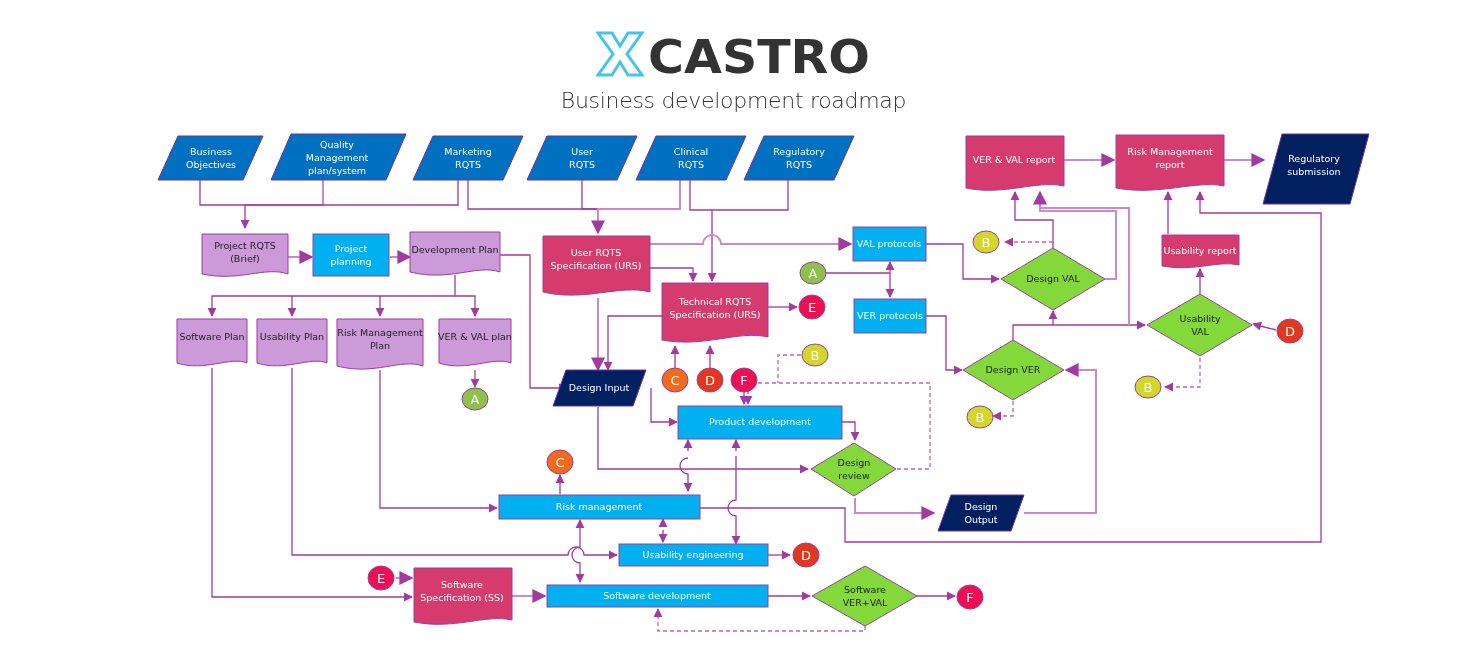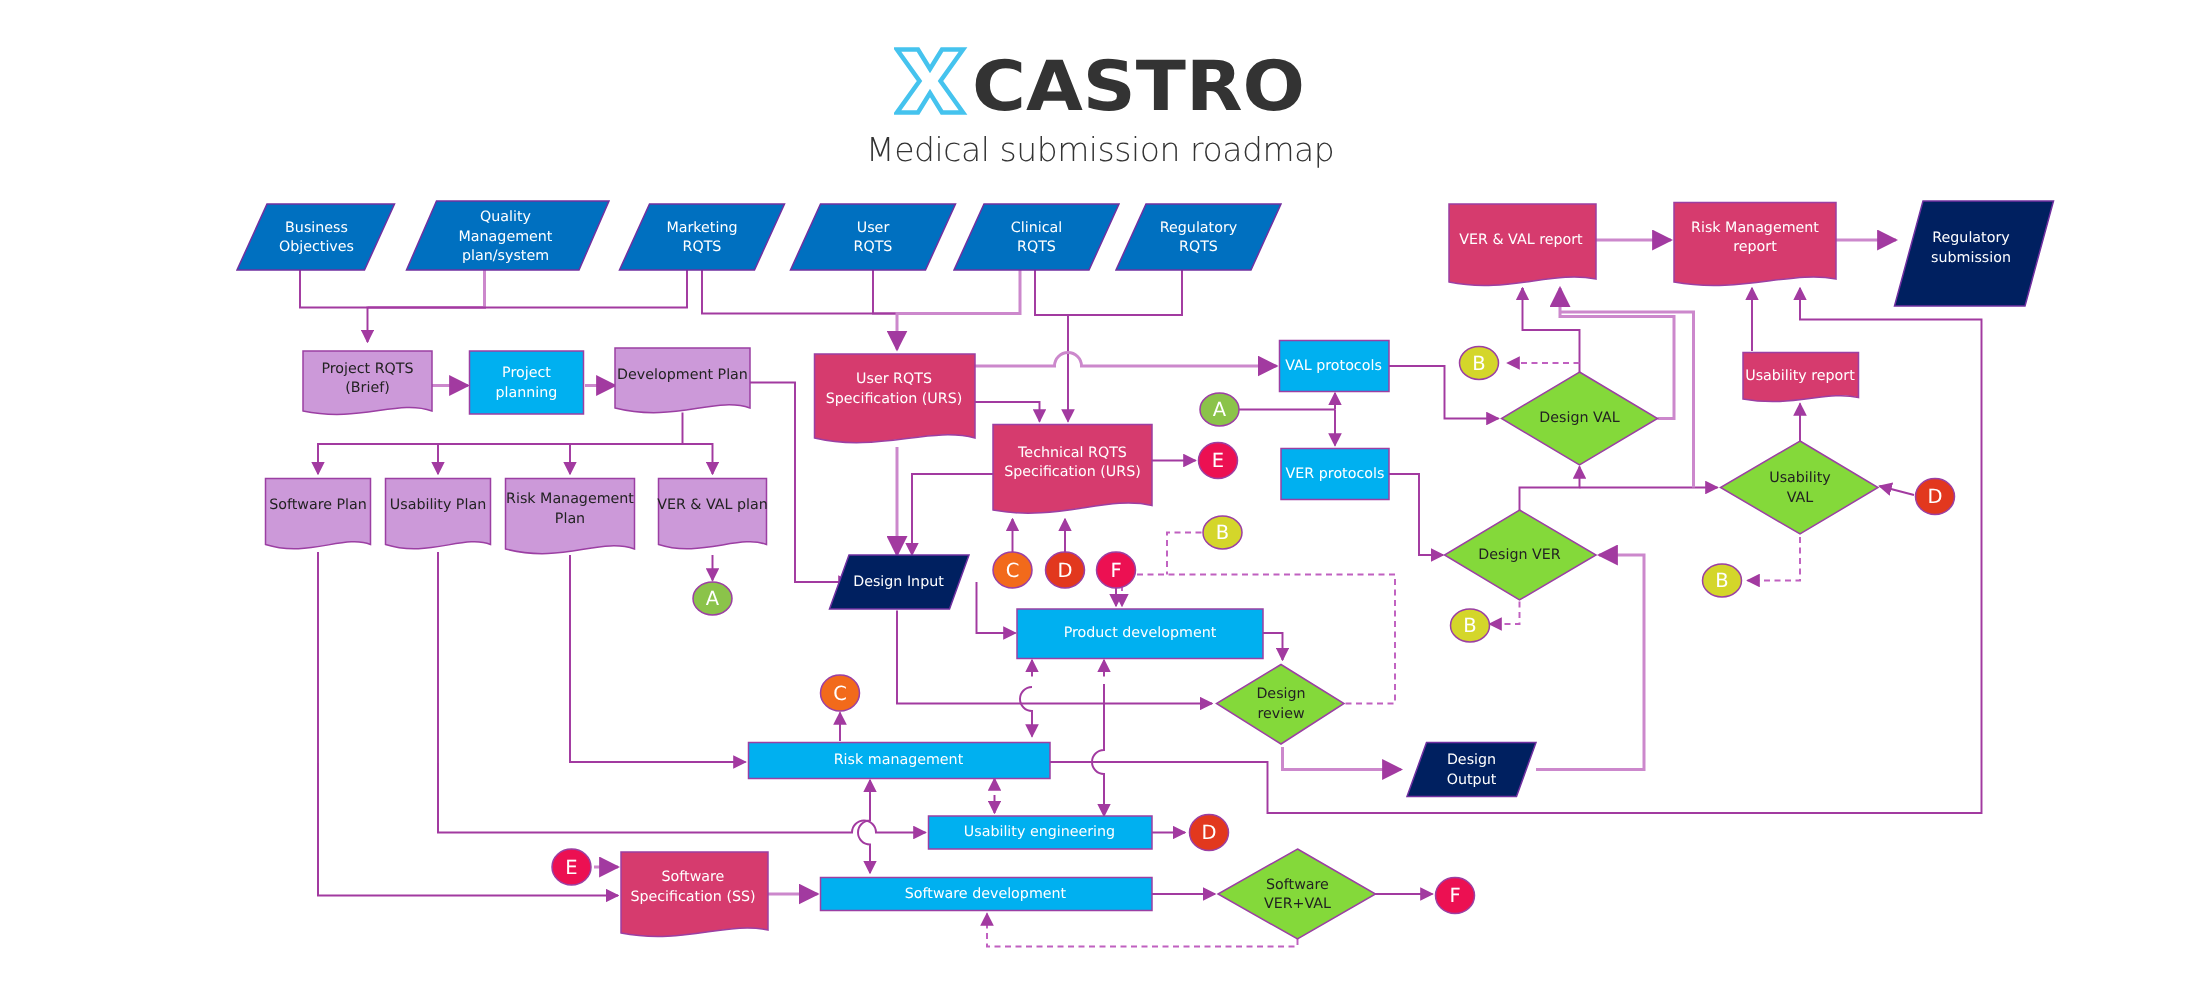--- a/index.html
+++ b/index.html
@@ -16,21 +16,21 @@
 </style>
 </head>
 <body>
 
 <svg id="logo" viewBox="0 0 280 48">
   <g fill="none" stroke="#45c3ee" stroke-width="3">
     <path d="M2 3 L16 3 L24 16 L32 3 L46 3 L31 24 L46 45 L32 45 L24 32 L16 45 L2 45 L17 24 Z"></path>
   </g>
   <text x="52" y="43" font-family="DejaVu Sans, sans-serif" font-weight="bold" font-size="46" fill="#333333" textLength="222" lengthAdjust="spacingAndGlyphs">CASTRO</text>
 </svg>
-<div id="subtitle">Medical submission roadmap</div>
+<div id="subtitle">Business development roadmap</div>
 
 <svg id="diagram" width="1467" height="665" viewBox="0 0 1467 665">
   <defs>
     <marker id="arr" viewBox="0 0 10 10" refX="9" refY="5" markerWidth="7" markerHeight="7" orient="auto-start-reverse">
       <path d="M0 0 L10 5 L0 10 Z" fill="#a23aa0"></path>
     </marker>
   </defs>
 
   <g>
 

